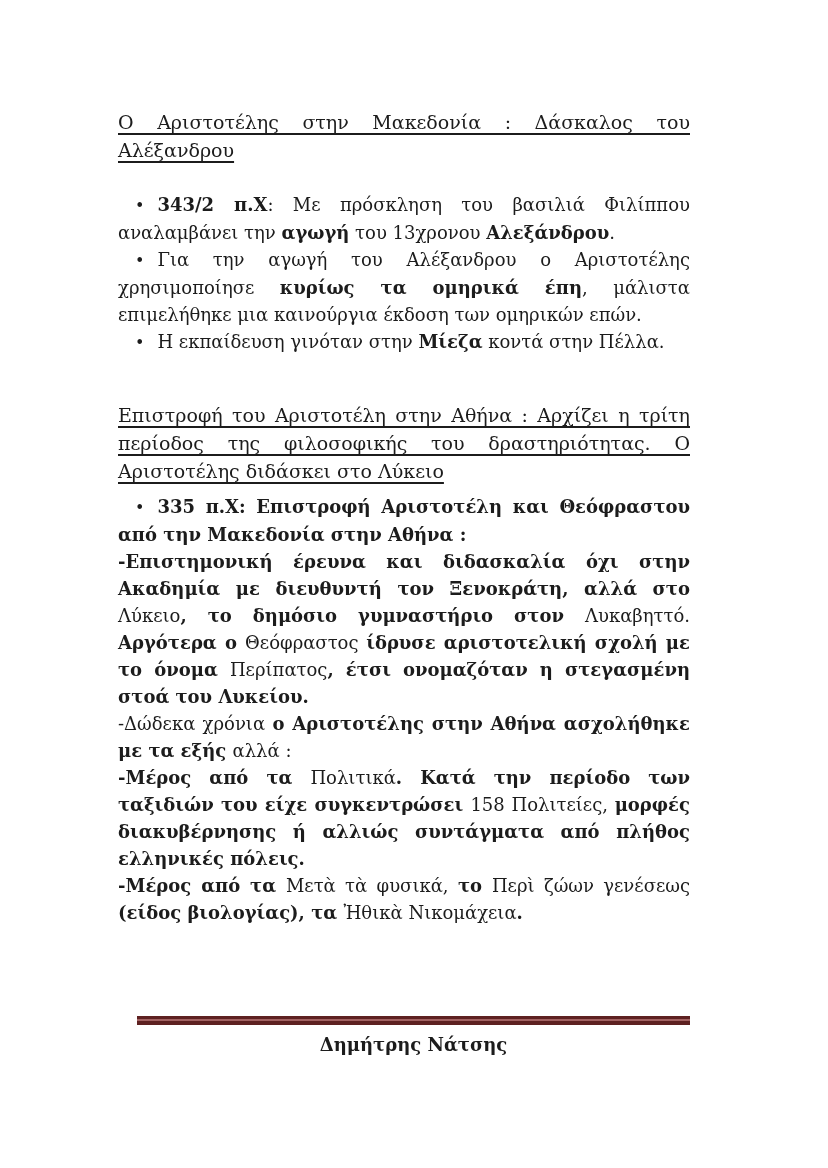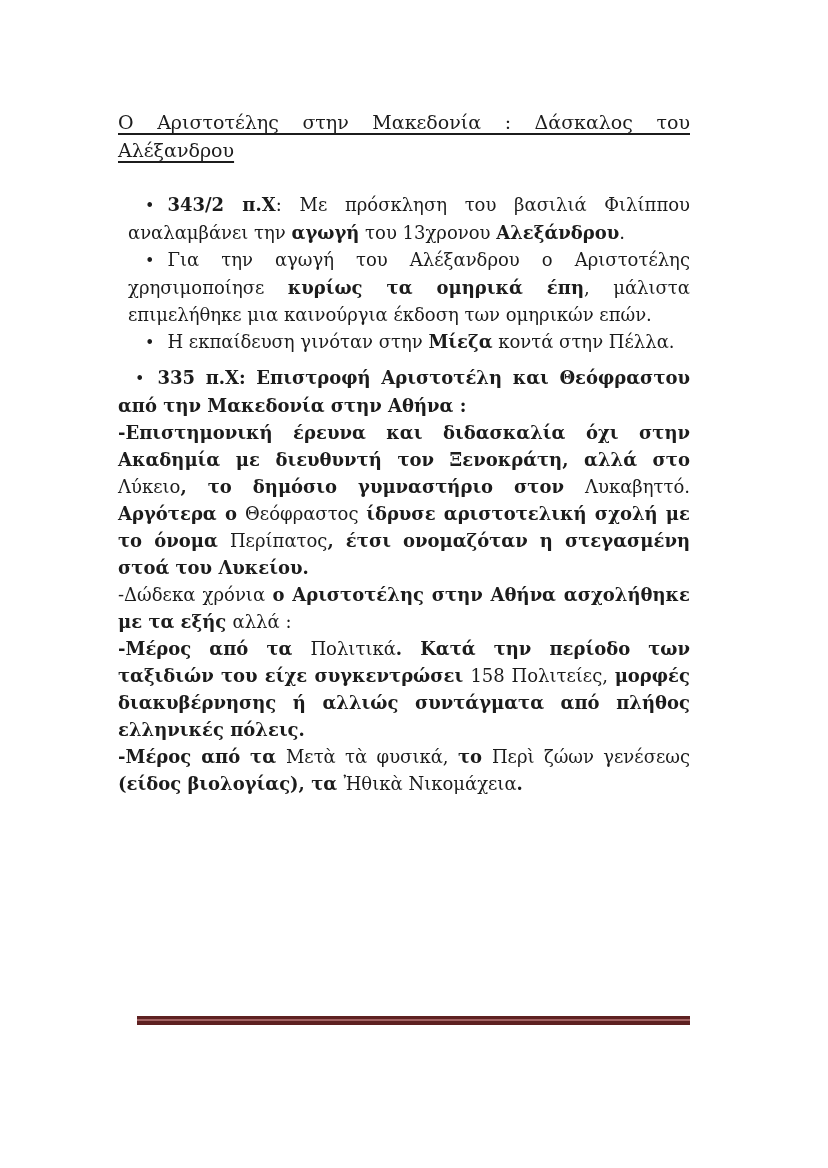--- a/index.html
+++ b/index.html
@@ -27,21 +27,21 @@
   .doc-heading {
     font-size: 19px;
     line-height: 28px;
     font-weight: normal;
     text-align: justify;
     text-decoration: underline;
     text-decoration-thickness: 2px;
     text-underline-offset: 4px;
     text-decoration-skip-ink: none;
   }
-  .section-bullets { margin-top: 27px; margin-left: 10px; }
+  .section-bullets { margin-top: 27px; }
   .para {
     font-size: 18px;
     line-height: 27px;
     text-align: justify;
     margin: 0;
   }
   .para.bulleted { text-indent: 17px; }
   .bullet-dot {
     display: inline-block;
     text-indent: 0;
@@ -80,26 +80,28 @@
 <div class="content">
 
   <h1 class="doc-heading heading-1">Ο Αριστοτέλης στην Μακεδονία : Δάσκαλος του Αλέξανδρου</h1>
 
   <div class="section-bullets">
     <p class="para bulleted"><span class="bullet-dot">•</span><span><span class="bold">343/2 π.Χ</span><span>: Με πρόσκληση του βασιλιά Φιλίππου αναλαμβάνει την </span><span class="bold">αγωγή</span><span> του 13χρονου </span><span class="bold">Αλεξάνδρου</span><span>.</span></span></p>
     <p class="para bulleted"><span class="bullet-dot">•</span><span><span>Για την αγωγή του Αλέξανδρου ο Αριστοτέλης χρησιμοποίησε </span><span class="bold">κυρίως τα ομηρικά έπη</span><span>, μάλιστα επιμελήθηκε μια καινούργια έκδοση των ομηρικών επών.</span></span></p>
     <p class="para bulleted"><span class="bullet-dot">•</span><span><span>Η εκπαίδευση γινόταν στην </span><span class="bold">Μίεζα</span><span> κοντά στην Πέλλα.</span></span></p>
   </div>
 
+  <h2 class="doc-heading heading-2">Επιστροφή του Αριστοτέλη στην Αθήνα : Αρχίζει η τρίτη περίοδος της φιλοσοφικής του δραστηριότητας. Ο Αριστοτέλης διδάσκει στο Λύκειο</h2>
 
   <div class="section-main">
     <p class="para bulleted"><span class="bullet-dot">•</span><span><span class="bold">335 π.Χ: Επιστροφή Αριστοτέλη και Θεόφραστου από την Μακεδονία στην Αθήνα :</span></span></p>
     <p class="para"><span><span class="bold">-Επιστημονική έρευνα και διδασκαλία όχι στην Ακαδημία με διευθυντή τον Ξενοκράτη, αλλά στο </span><span>Λύκειο</span><span class="bold">, το δημόσιο γυμναστήριο στον </span><span>Λυκαβηττό. </span><span class="bold">Αργότερα ο </span><span>Θεόφραστος </span><span class="bold">ίδρυσε αριστοτελική σχολή με το όνομα </span><span>Περίπατος</span><span class="bold">, έτσι ονομαζόταν η στεγασμένη στοά του Λυκείου.</span></span></p>
     <p class="para"><span><span>-Δώδεκα χρόνια </span><span class="bold">ο Αριστοτέλης στην Αθήνα ασχολήθηκε με τα εξής </span><span>αλλά :</span></span></p>
     <p class="para"><span><span class="bold">-Μέρος από τα </span><span>Πολιτικά</span><span class="bold">. Κατά την περίοδο των ταξιδιών του είχε συγκεντρώσει </span><span>158 Πολιτείες, </span><span class="bold">μορφές διακυβέρνησης ή αλλιώς συντάγματα από πλήθος ελληνικές πόλεις.</span></span></p>
     <p class="para"><span><span class="bold">-Μέρος από τα </span><span>Μετὰ τὰ φυσικά, </span><span class="bold">το </span><span>Περὶ ζώων γενέσεως </span><span class="bold">(είδος βιολογίας), τα </span><span>Ἠθικὰ Νικομάχεια</span><span class="bold">.</span></span></p>
   </div>
 
 </div>
 
 <div class="footer">
   <div class="footer-rule"></div>
+  <div class="footer-author">Δημήτρης Νάτσης</div>
 </div>
 
 </body></html>

